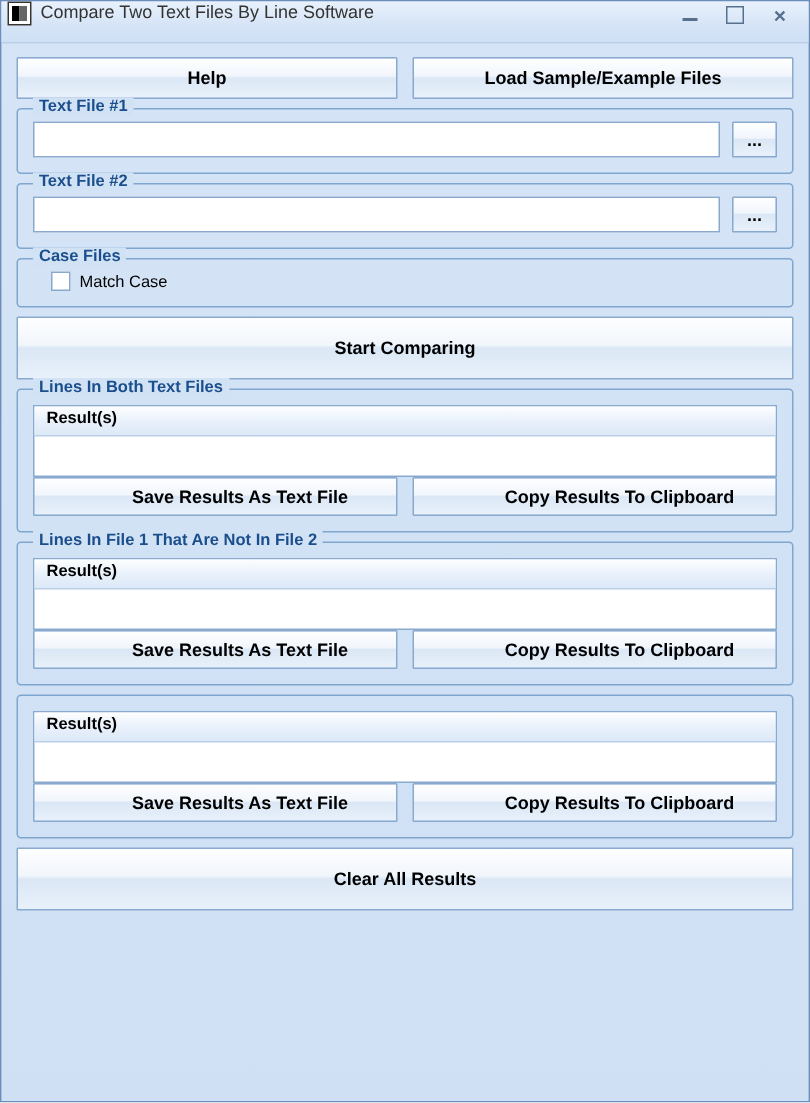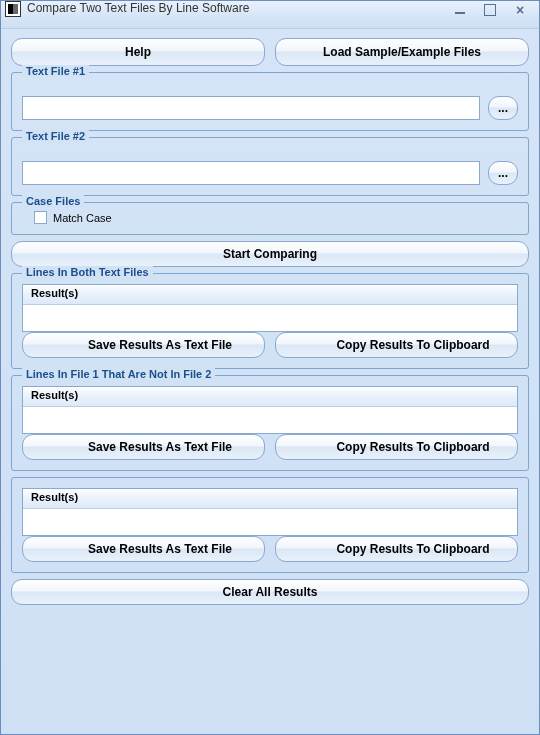--- a/index.html
+++ b/index.html
@@ -11,30 +11,30 @@
   .titlebar-icon::after { content:""; position:absolute; top:2px; right:2px; width:5px; height:10px; background:#666; }
   .titlebar-title { font-size: 12px; color: #333; flex: 1; }
   .titlebar-controls { display:flex; gap:8px; padding-right:4px; }
   .sysbtn { width: 22px; height: 18px; display:flex; align-items:center; justify-content:center; color:#4a6; font-size:11px; font-weight:bold; cursor:pointer; }
   .sysbtn.min::before { content:""; display:block; width:10px; height:2px; background:#56708e; margin-top:6px;}
   .sysbtn.max { position:relative; }
   .sysbtn.max::before { content:""; display:block; width:10px; height:10px; border:1.5px solid #56708e; }
   .sysbtn.close { font-size:14px; color:#56708e; line-height:14px; }
   .client { padding: 9px 10px; }
   .toprow { display:flex; gap:10px; margin-bottom:6px; }
-  .btn { flex:1; height:28px; background: linear-gradient(to bottom, #fefeff 0%, #f1f6fc 45%, #dbe7f5 50%, #e8f1fb 100%); border:1px solid #8aa9cf; border-radius:11px; font-size:12px; font-weight:bold; color:#000; cursor:pointer; display:flex; align-items:center; justify-content:center; }
+  .btn { flex:1; height:28px; background: linear-gradient(to bottom, #fefeff 0%, #f1f6fc 45%, #dbe7f5 50%, #e8f1fb 100%); border:1px solid #8aa9cf; border-radius:1px; font-size:12px; font-weight:bold; color:#000; cursor:pointer; display:flex; align-items:center; justify-content:center; }
   .btn-small { width:30px; height:24px; flex:none; }
-  .fieldset { border:1px solid #7ea6ce; border-radius:3px; margin: 4px 0 6px 0; padding: 23px 10px 10px 10px; position:relative; }
+  .fieldset { border:1px solid #7ea6ce; border-radius:3px; margin: 4px 0 6px 0; padding: 8px 10px 10px 10px; position:relative; }
   .legend { position:absolute; top:-8px; left:10px; background: #d2e2f5; padding: 0 4px; font-size:11px; font-weight:bold; color:#1b4e8c; }
   .filerow { display:flex; gap:8px; align-items:center; }
   .textinput { flex:1; height:24px; background:#fff; border:1px solid #8aa9cf; padding:2px 4px; font-size:12px; }
   .checkbox-row { display:flex; align-items:center; gap:6px; padding:2px 12px; }
   .checkbox { width:13px; height:13px; background:#fff; border:1px solid #8aa9cf; display:inline-block; }
   .check-label { font-size:11px; font-weight:normal; }
-  .bigbtn { width:100%; height:26px; }
+  .bigbtn { width:100%; height:42px; }
   .result-section { border:1px solid #7ea6ce; border-radius:3px; margin: 4px 0 6px 0; padding: 10px 10px 10px 10px; position: relative; }
   .list { background:#fff; border:1px solid #8aa9cf; height:48px; }
   .list-header { height:20px; background: linear-gradient(to bottom, #fdfefe 0%, #e9f1fb 50%, #dce9f8 100%); border-bottom:1px solid #b9cfe8; font-size:11px; font-weight:bold; padding:2px 8px; color:#000; }
   .result-btnrow { display:flex; gap:10px; }
   .btn-half { flex:1; height:26px;padding-left:33px; }
 </style>
 </head>
 <body>
 
 <div class="window">

